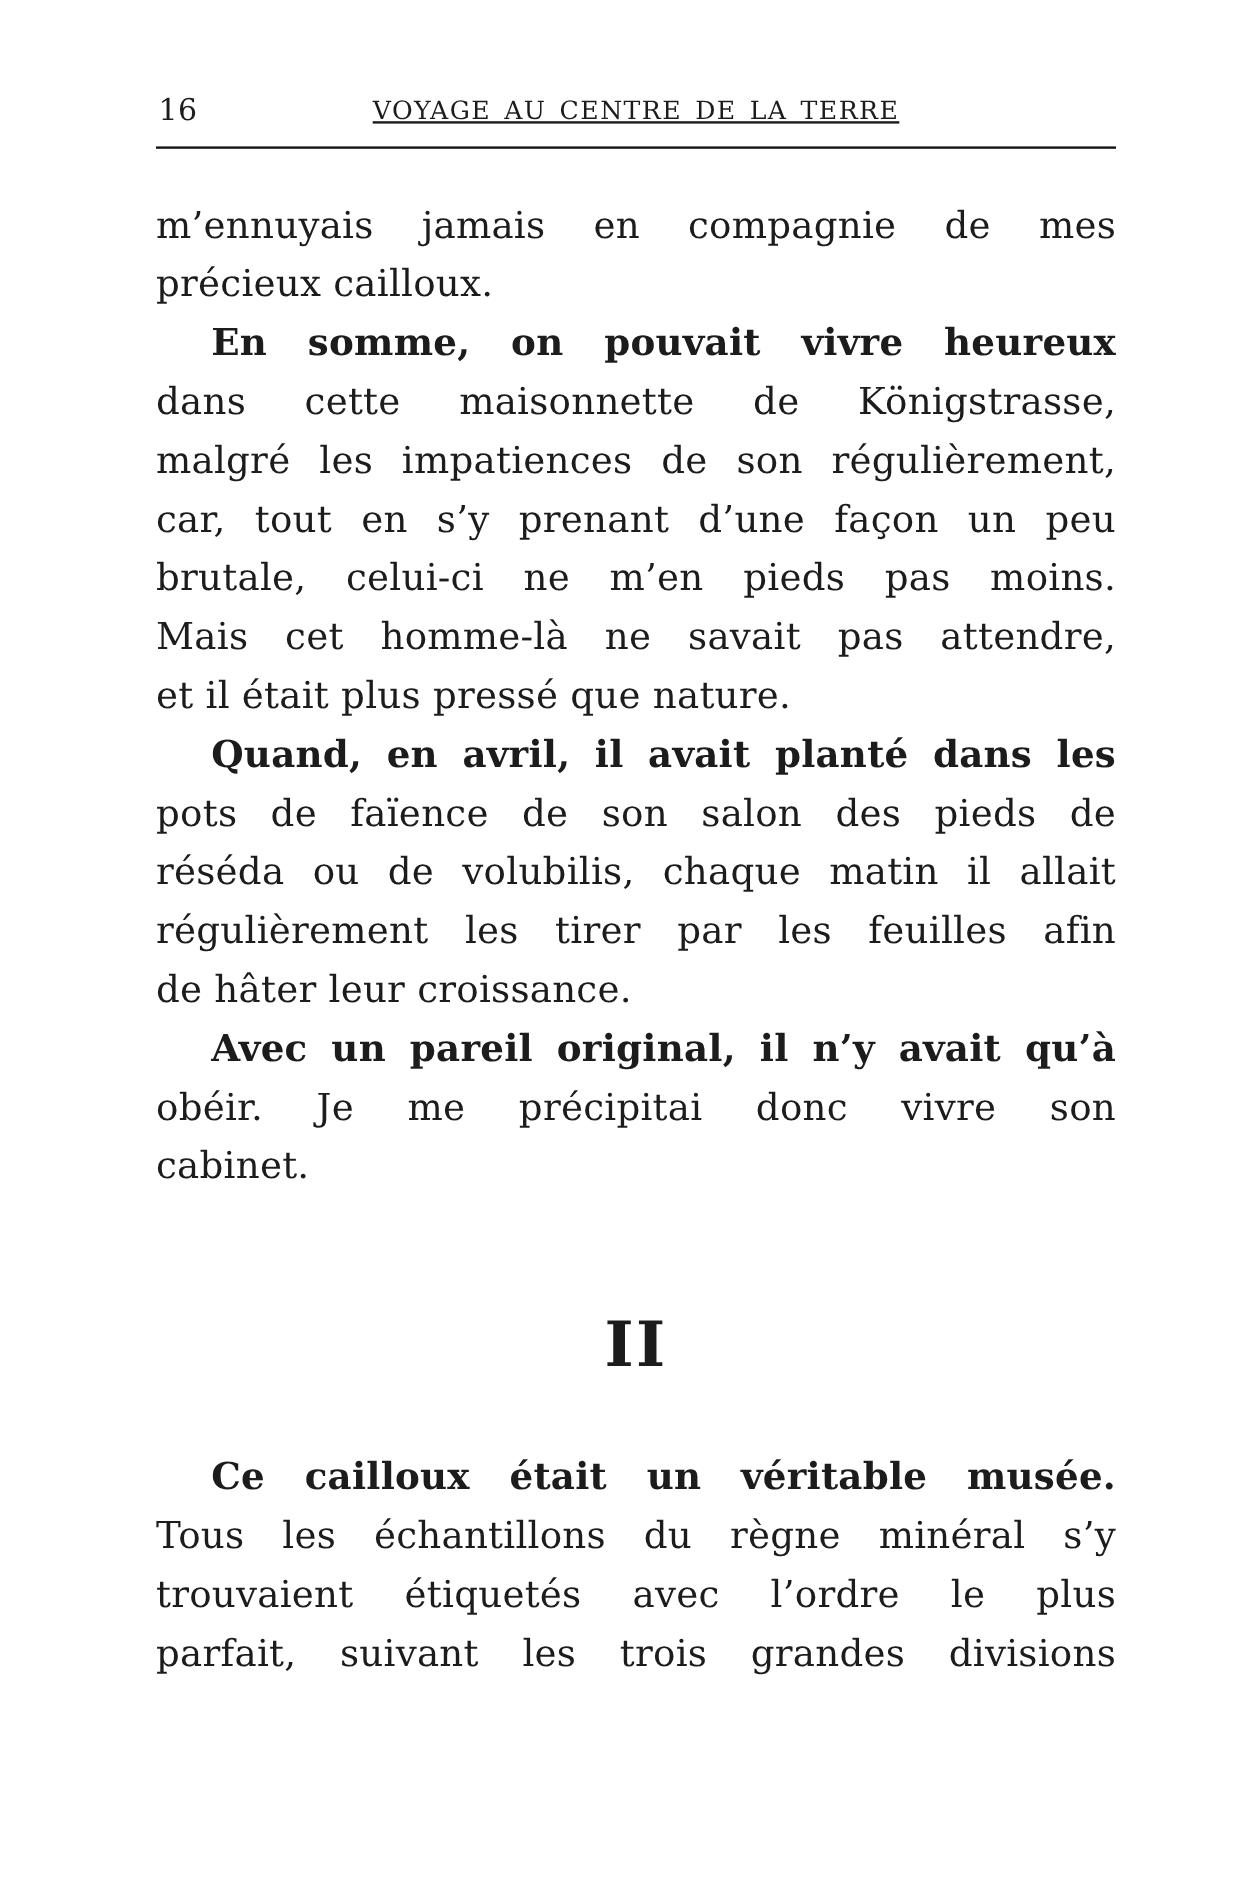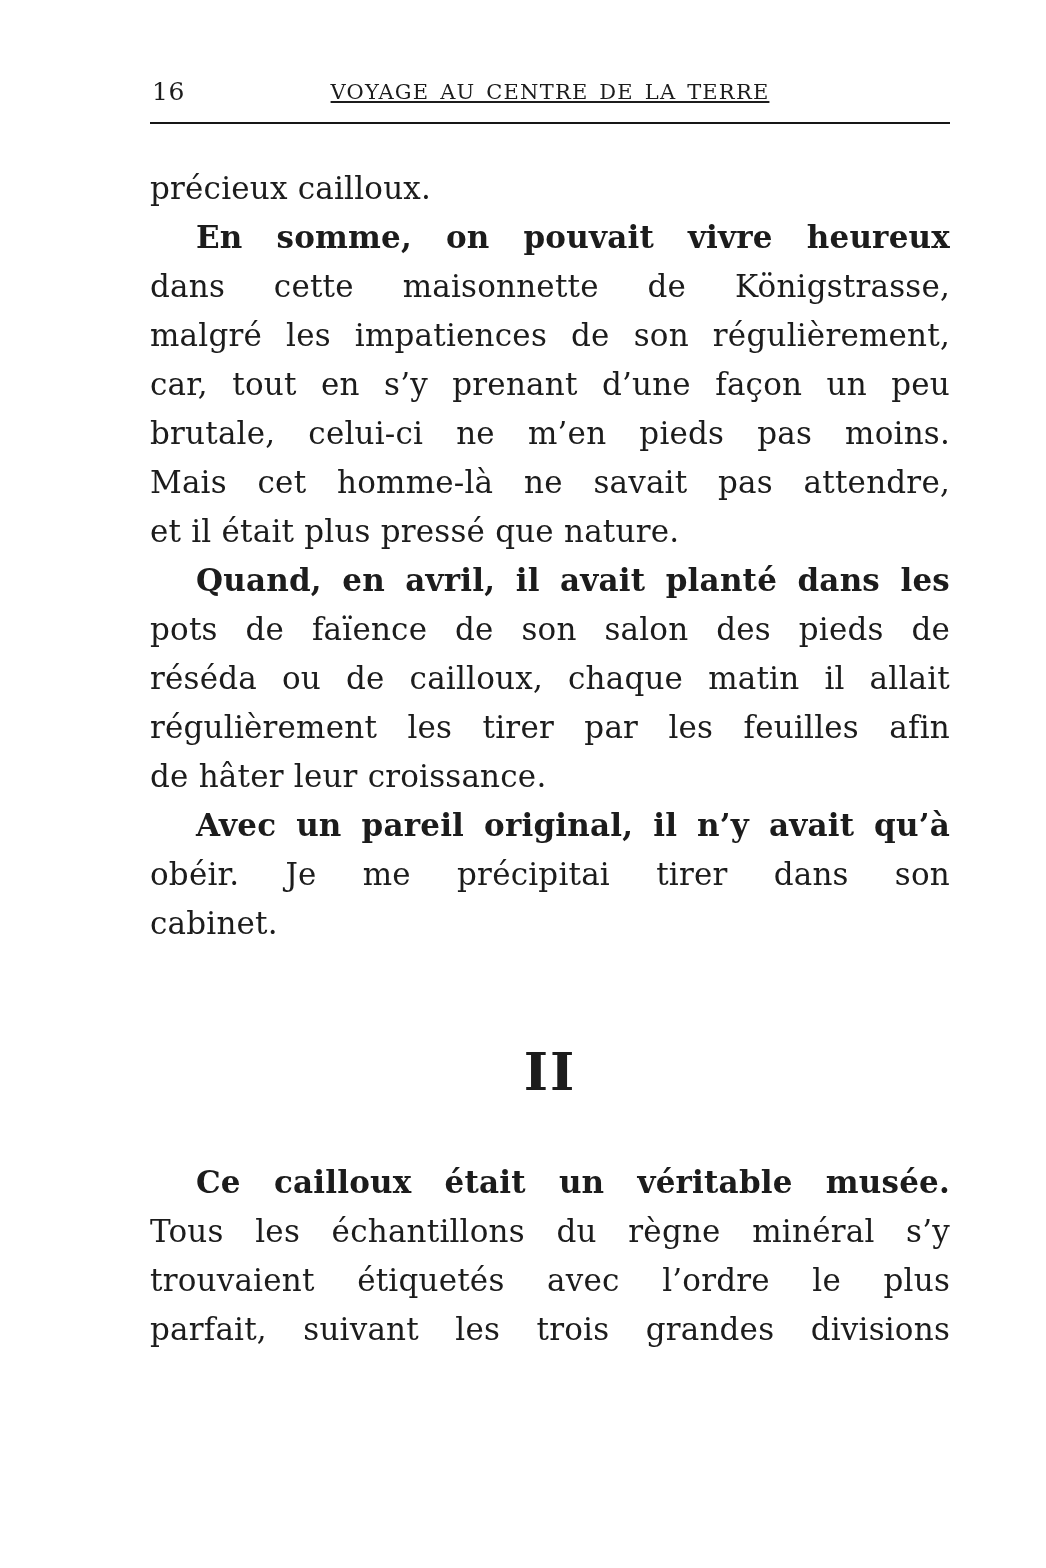--- a/index.html
+++ b/index.html
@@ -14,21 +14,20 @@
     background: #ffffff;
     color: #1c1c1c;
     font-family: "DejaVu Serif", serif;
     overflow: hidden;
   }
   .content {
     position: absolute;
     left: 130px;
     top: 0;
     width: 800px;
-    margin-left: 20px;
   }
   .page-header {
     position: relative;
     padding-top: 78px;
     height: 30px;
   }
   .page-number {
     position: absolute;
     left: 2px;
     top: 78px;
@@ -91,41 +90,42 @@
     <div class="page-header">
       <span class="page-number">16</span>
       <span class="running-title">VOYAGE AU CENTRE DE LA TERRE</span>
     </div>
 
     <hr class="header-rule">
 
     <div class="body-text">
       <div id="paras-before">
           <div class="paragraph">
+            <div class="line">m’ennuyais jamais en compagnie de mes</div>
             <div class="line last">précieux cailloux.</div>
           </div>
           <div class="paragraph">
             <div class="line indent">En somme, on pouvait vivre heureux</div>
             <div class="line">dans cette maisonnette de Königstrasse,</div>
             <div class="line">malgré les impatiences de son régulièrement,</div>
             <div class="line">car, tout en s’y prenant d’une façon un peu</div>
             <div class="line">brutale, celui-ci ne m’en pieds pas moins.</div>
             <div class="line">Mais cet homme-là ne savait pas attendre,</div>
             <div class="line last">et il était plus pressé que nature.</div>
           </div>
           <div class="paragraph">
             <div class="line indent">Quand, en avril, il avait planté dans les</div>
             <div class="line">pots de faïence de son salon des pieds de</div>
-            <div class="line">réséda ou de cailloux, chaque matin il allait</div>
+            <div class="line">réséda ou de volubilis, chaque matin il allait</div>
             <div class="line">régulièrement les tirer par les feuilles afin</div>
             <div class="line last">de hâter leur croissance.</div>
           </div>
           <div class="paragraph">
             <div class="line indent">Avec un pareil original, il n’y avait qu’à</div>
-            <div class="line">obéir. Je me précipitai tirer dans son</div>
+            <div class="line">obéir. Je me précipitai donc vivre son</div>
             <div class="line last">cabinet.</div>
           </div>
         </div>
 
       <div class="chapter-heading">II</div>
 
       <div id="paras-after">
           <div class="paragraph">
             <div class="line indent">Ce cailloux était un véritable musée.</div>
             <div class="line">Tous les échantillons du règne minéral s’y</div>

